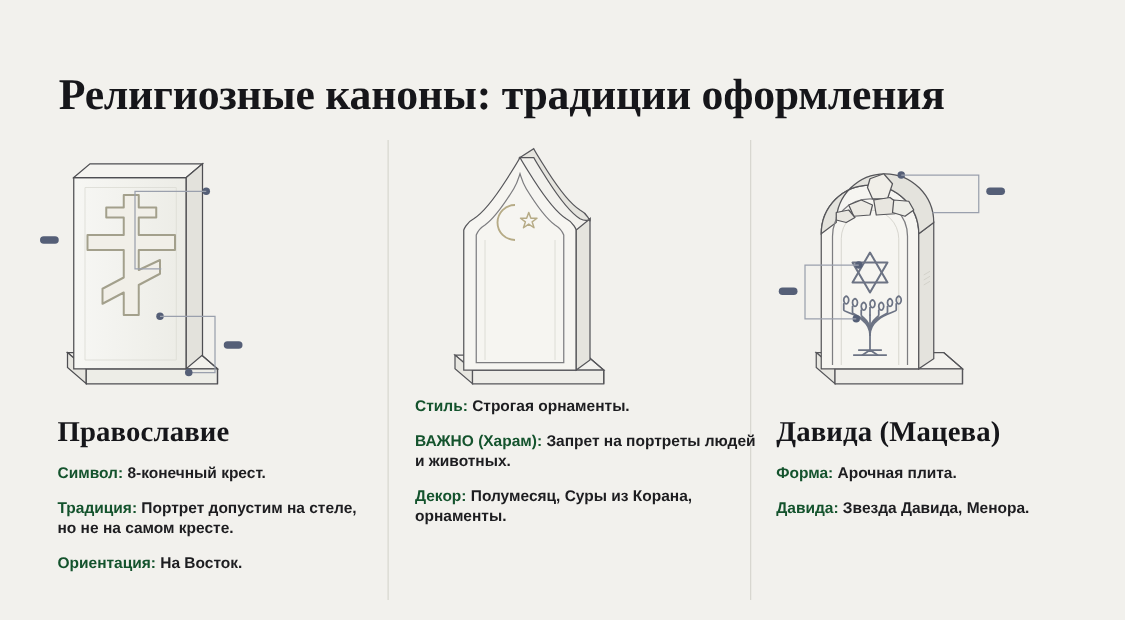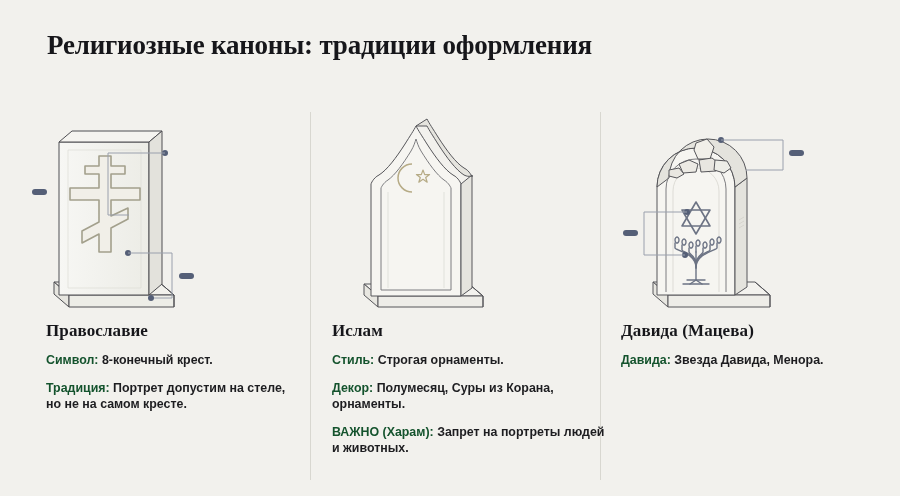--- a/index.html
+++ b/index.html
@@ -15,25 +15,25 @@
     background: #f2f1ed;
     overflow: hidden;
     font-family: "Liberation Sans", sans-serif;
     -webkit-font-smoothing: antialiased;
   }
 
   
   #title {
     position: absolute;
     left: 47px;
-    top: 12px;
+    top: 33px;
     width: 820px;
     font-family: "Liberation Serif", serif;
     font-weight: bold;
-    font-size: 27px;
+    font-size: 35px;
     letter-spacing: -0.2px;
     color: #16161a;
     white-space: nowrap;
   }
 
   
   .divider {
     position: absolute;
     top: 112px;
     width: 1px;
@@ -58,23 +58,23 @@
     position: relative;
     width: 285px;
     height: 205px;
   }
   .art svg { display: block; }
 
   
   .heading {
     font-family: "Liberation Serif", serif;
     font-weight: bold;
-    font-size: 17px;
+    font-size: 23px;
     color: #16161a;
-    margin: 4px 0 11px 0;
+    margin: 16px 0 11px 0;
     padding-left: 22px;
     letter-spacing: 0.1px;
   }
   #col-islam .heading,
   #col-judaism .heading { padding-left: 6px; }
 
   .fact {
     font-size: 12.4px;
     line-height: 16.5px;
     color: #1d1d20;
@@ -151,20 +151,24 @@
 
     <h2 class="heading">Православие</h2>
 
     <p class="fact">
       <span class="key">Символ:</span>
       <span class="val">8-конечный крест.</span>
     </p>
     <p class="fact">
       <span class="key">Традиция:</span>
       <span class="val">Портрет допустим на стеле, но не на самом кресте.</span>
+    </p>
+    <p class="fact">
+      <span class="key">Ориентация:</span>
+      <span class="val">На Восток.</span>
     </p>
   </div>
 
   <div class="column" id="col-islam">
 
     <div class="art">
       <svg width="285" height="205" viewBox="0 0 285 205" xmlns="http://www.w3.org/2000/svg">
 
         <g stroke="#56565a" stroke-width="1" fill="none">
           <path d="M38 172 L143 172 L157 184 L52 184 Z" fill="#f3f2ee"></path>
@@ -213,33 +217,32 @@
         <g>
           <path d="M86 52
                    A14 14 0 1 0 86 80
                    A11.5 11.5 0 1 1 86 52 Z" fill="none" stroke="#b6ab86" stroke-width="1.5"></path>
           <path d="M97 58 L98.7 62.6 L103.6 62.6 L99.7 65.5 L101.2 70.2
                    L97 67.3 L92.8 70.2 L94.3 65.5 L90.4 62.6 L95.3 62.6 Z" fill="none" stroke="#b6ab86" stroke-width="1.2" stroke-linejoin="round"></path>
         </g>
       </svg>
     </div>
 
-    <h2 class="heading">Ислам</h2>
 
     <p class="fact">
       <span class="key">Стиль:</span>
       <span class="val">Строгая орнаменты.</span>
     </p>
     <p class="fact">
+      <span class="key">ВАЖНО (Харам):</span>
+      <span class="val">Запрет на портреты людей и животных.</span>
+    </p>
+    <p class="fact">
       <span class="key">Декор:</span>
       <span class="val">Полумесяц, Суры из Корана, орнаменты.</span>
-    </p>
-    <p class="fact">
-      <span class="key">ВАЖНО (Харам):</span>
-      <span class="val">Запрет на портреты людей и животных.</span>
     </p>
   </div>
 
   <div class="column" id="col-judaism">
 
     <div class="art">
       <svg width="285" height="205" viewBox="0 0 285 205" xmlns="http://www.w3.org/2000/svg">
 
         <g stroke="#56565a" stroke-width="1" fill="none">
           <path d="M38 170 L140 170 L155 183 L53 183 Z" fill="#f3f2ee"></path>
@@ -308,18 +311,22 @@
           <circle cx="70" cy="143" r="3" fill="#555f77"></circle>
           <path d="M72 100 L29 100 L29 143 L70 143" fill="none" stroke="#9aa0ad" stroke-width="1"></path>
           <rect x="8" y="118" width="15" height="6" rx="3" fill="#555f77"></rect>
         </g>
       </svg>
     </div>
 
     <h2 class="heading">Давида (Мацева)</h2>
 
     <p class="fact">
+      <span class="key">Форма:</span>
+      <span class="val">Арочная плита.</span>
+    </p>
+    <p class="fact">
       <span class="key">Давида:</span>
       <span class="val">Звезда Давида, Менора.</span>
     </p>
   </div>
 
 </div>
 
 </body></html>

